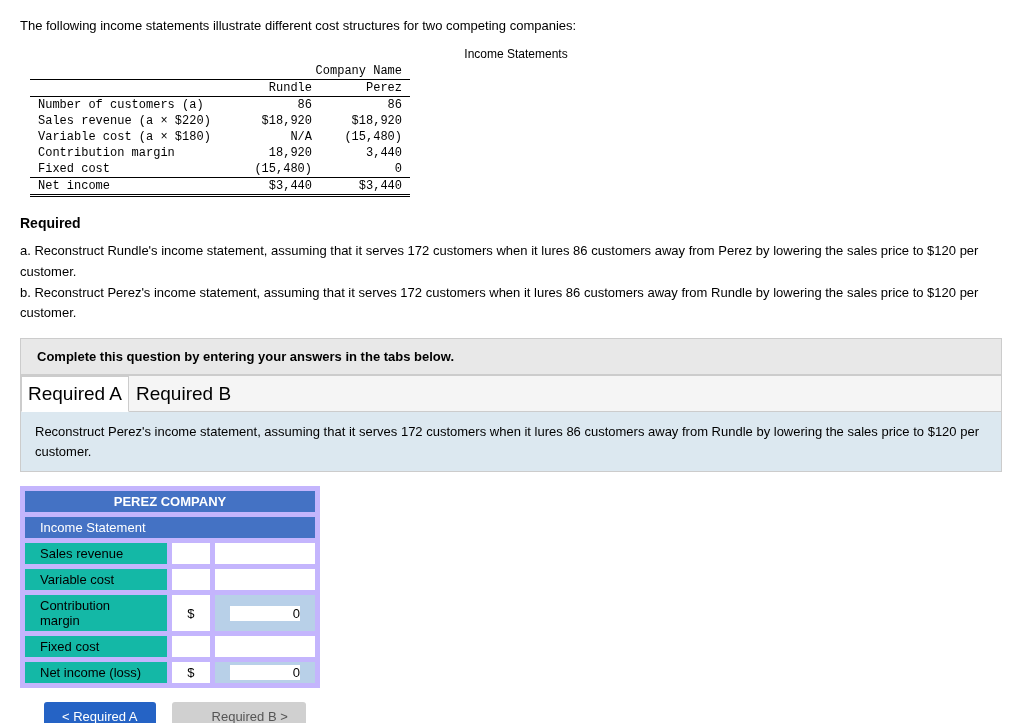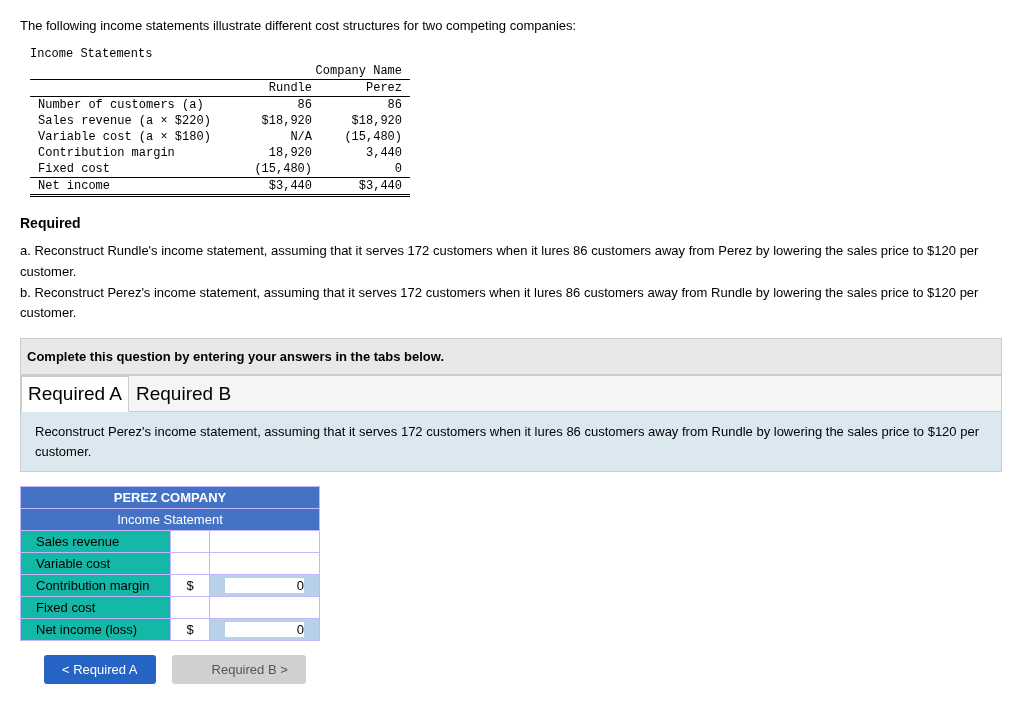--- a/index.html
+++ b/index.html
@@ -14,22 +14,22 @@
     }
     .intro-text {
       font-size: 13px;
       margin-bottom: 14px;
     }
     .income-table-container {
       margin-bottom: 18px;
       margin-left: 10px;
     }
     .income-table-title {
-      text-align: left;
-      font-family: Liberation Mono, monospace;
+      text-align: center;
+      font-family: Liberation Sans, sans-serif;
       font-size: 12px;
       margin-bottom: 2px;
     }
     .income-table {
       font-family: 'Courier New', monospace;
       font-size: 12px;
       border-collapse: collapse;
     }
     .income-table td {
       padding: 1px 8px;
@@ -65,21 +65,21 @@
       font-size: 14px;
       margin-bottom: 10px;
     }
     .instructions {
       font-size: 13px;
       margin-bottom: 14px;
       line-height: 1.6;
     }
     .complete-box {
       background: #e8e8e8;
-      padding: 10px 6px;
+      padding: 10px 16px;
       font-weight: bold;
       font-size: 13px;
       margin-bottom: 0;
       border: 1px solid #ccc;
     }
     .tabs-container {
       border: 1px solid #ccc;
       margin-bottom: 14px;
     }
     .tab-bar {
@@ -118,27 +118,27 @@
       background: #4472c4;
       color: #fff;
       text-align: center;
       font-weight: bold;
       font-size: 13px;
       padding: 5px;
     }
     .perez-table-subheader {
       background: #4472c4;
       color: #fff;
-      text-align: center;
+      text-align: left;
       font-size: 12px;
       padding: 3px;
       margin-left: 45px;
     }
     .perez-table td {
-      border: 1px solid #c4b5fd;
+      border: 5px solid #c4b5fd;
       padding: 3px 15px;
       font-size: 13px;
     }
     .perez-table .label-cell {
       width: 150px;
       background: #14b8a6;
     }
     .perez-table .dollar-cell {
       width: 30px;
       background: #fff;

